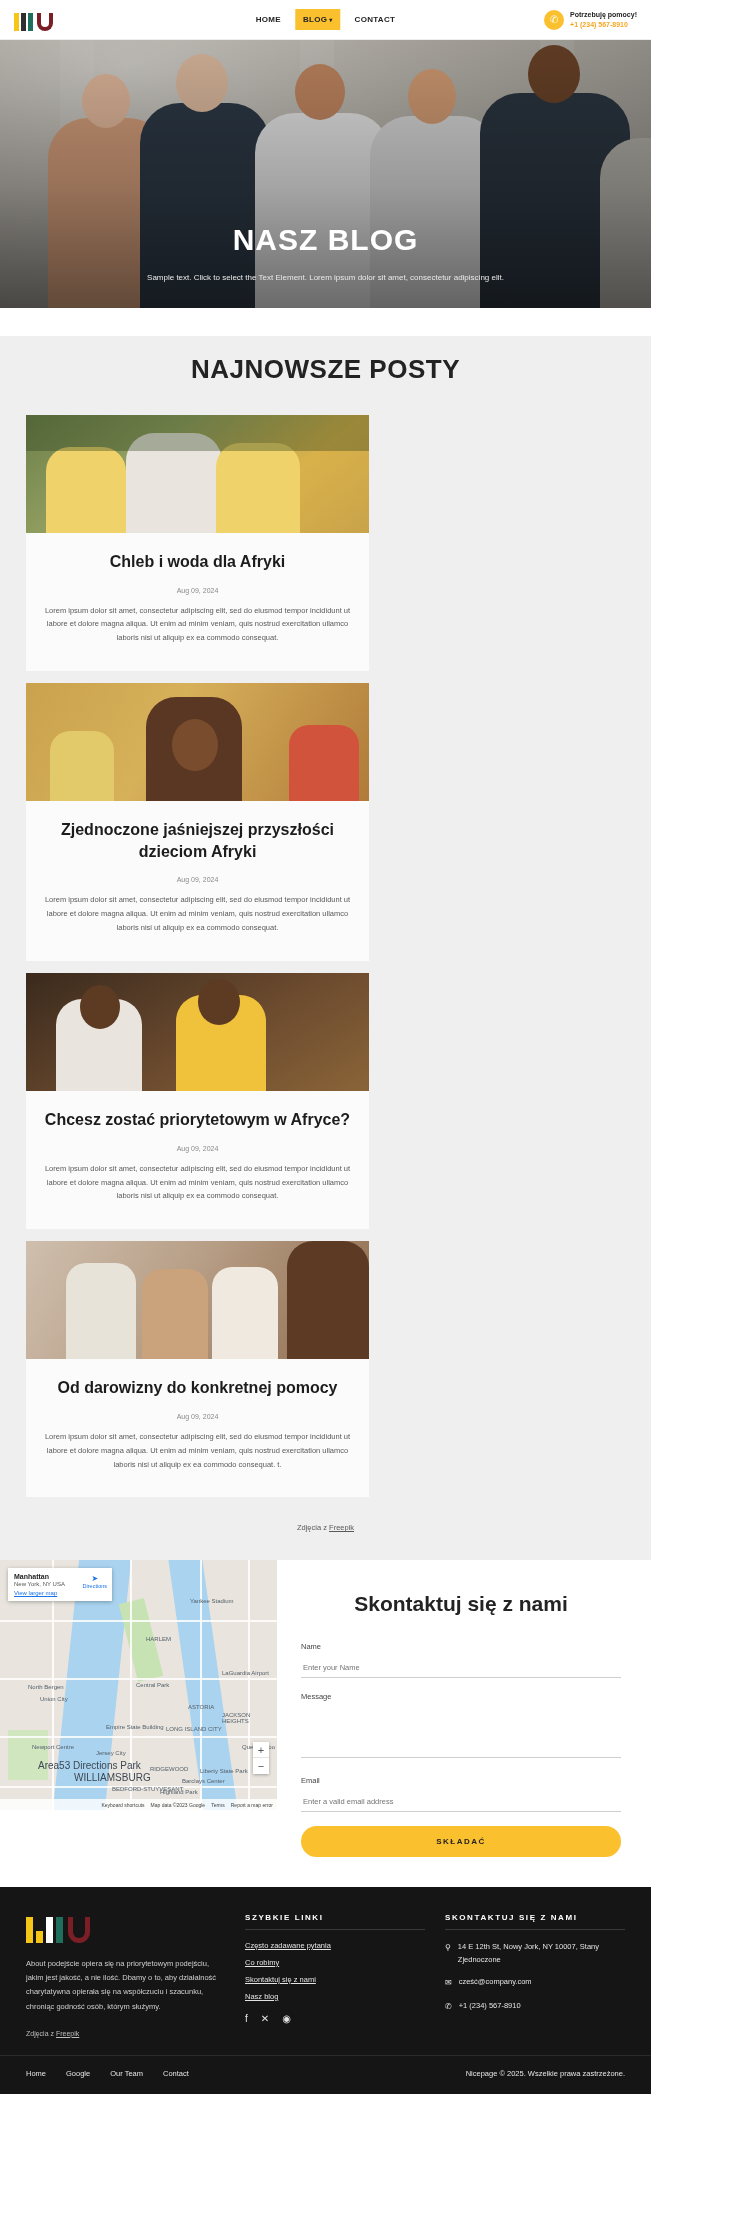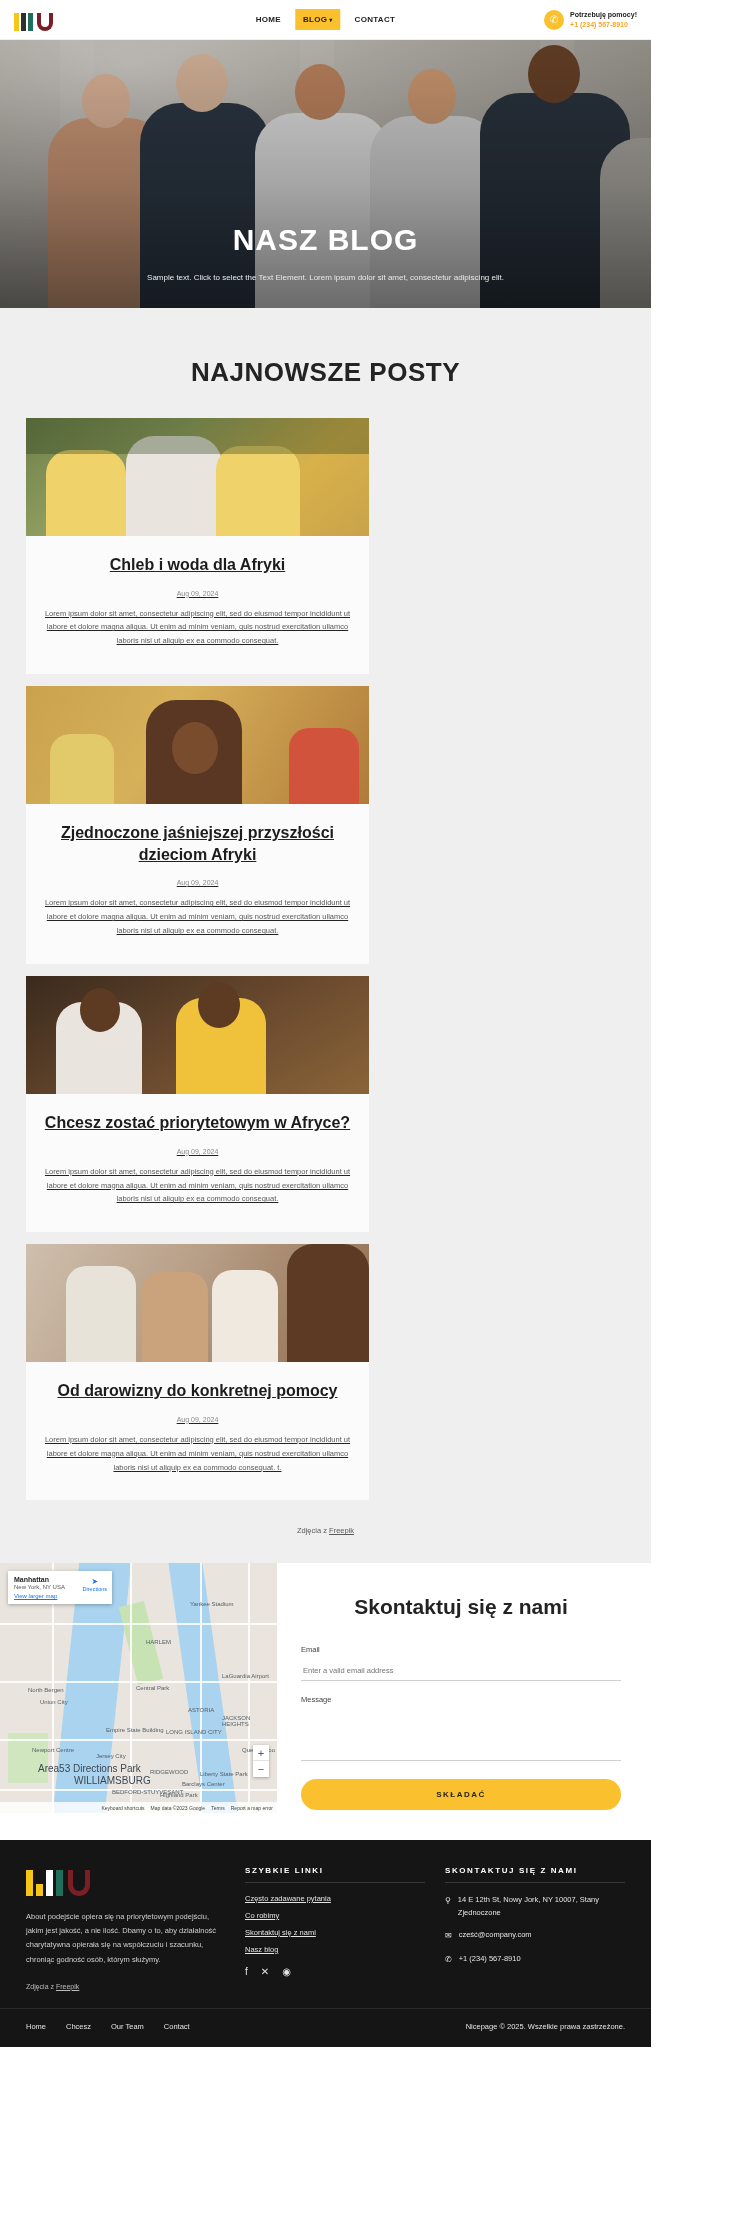--- a/index.html
+++ b/index.html
@@ -79,31 +79,31 @@
     position: absolute; left: 0; right: 0; bottom: 26px; text-align: center; z-index: 5;
   }
   .hero-title {
     color: #fff; font-size: 30px; font-weight: bold; letter-spacing: 1px;
   }
   .hero-sub {
     color: #e8e8e8; font-size: 8px; margin-top: 16px;
   }
 
   
-  .blog-section { background: #efefef; padding: 49px 26px 28px; }
+  .blog-section { background: #efefef; padding: 18px 26px 28px; margin-top: 28px; }
   .section-title {
     text-align: center; font-size: 26px; font-weight: bold;
     letter-spacing: .5px; margin-bottom: 30px;
   }
   .grid { display: flex; flex-wrap: wrap; gap: 12px; }
   .card {
     width: 343px; background: #fbfbfb; display: flex; flex-direction: column;
   }
   .card-img { height: 118px; width: 100%; position: relative; overflow: hidden; }
-  .card-body { padding: 18px 18px 26px; text-align: center; text-decoration: underline; }
+  .card-body { padding: 18px 18px 26px; text-align: center; }
   .card-title {
     font-size: 16px; font-weight: bold; line-height: 1.35; color: #1c1c1c;
   }
   .card-date { font-size: 7px; color: #8a8a8a; margin: 14px 0 10px; }
   .card-text { font-size: 7.5px; line-height: 1.85; color: #5a5a5a; }
   .credit { text-align: center; font-size: 7.5px; color: #5a5a5a; margin-top: 26px; }
   .credit a { color: #5a5a5a; }
 
   
   .contact { display: flex; background: #fff; }
@@ -402,29 +402,33 @@
         <span>Keyboard shortcuts</span>
         <span>Map data ©2023 Google</span>
         <span>Terms</span>
         <span>Report a map error</span>
       </div>
     </div>
 
     <div class="form-wrap">
       <div class="form-title">Skontaktuj się z nami</div>
 
+      <div class="field">
+        <label>Name</label>
+        <input type="text" placeholder="Enter your Name" style="">
+      </div>
+
+      <div class="field">
+        <label>Message</label>
+        <textarea placeholder="" style=""></textarea>
+      </div>
 
       <div class="field">
         <label>Email</label>
         <input type="text" placeholder="Enter a valid email address" style="">
-      </div>
-
-      <div class="field">
-        <label>Message</label>
-        <textarea placeholder="" style=""></textarea>
       </div>
 
       <button class="submit-btn">SKŁADAĆ</button>
     </div>
   </div>
 
   <div class="footer">
     <div class="fcol1">
       <div class="flogo">
         <div class="b y1"></div>
@@ -465,20 +469,20 @@
       <div class="fcontact-row">
         <span class="ic">✆</span>
         <span>+1 (234) 567-8910</span>
       </div>
     </div>
   </div>
 
   <div class="footer-bottom">
     <div class="fb-links">
       <a href="#">Home</a>
-      <a href="#">Chcesz</a>
+      <a href="#">Google</a>
       <a href="#">Our Team</a>
       <a href="#">Contact</a>
     </div>
     <div class="fb-copy">Nicepage © 2025. Wszelkie prawa zastrzeżone.</div>
   </div>
 
 </div>
 
 </body></html>

